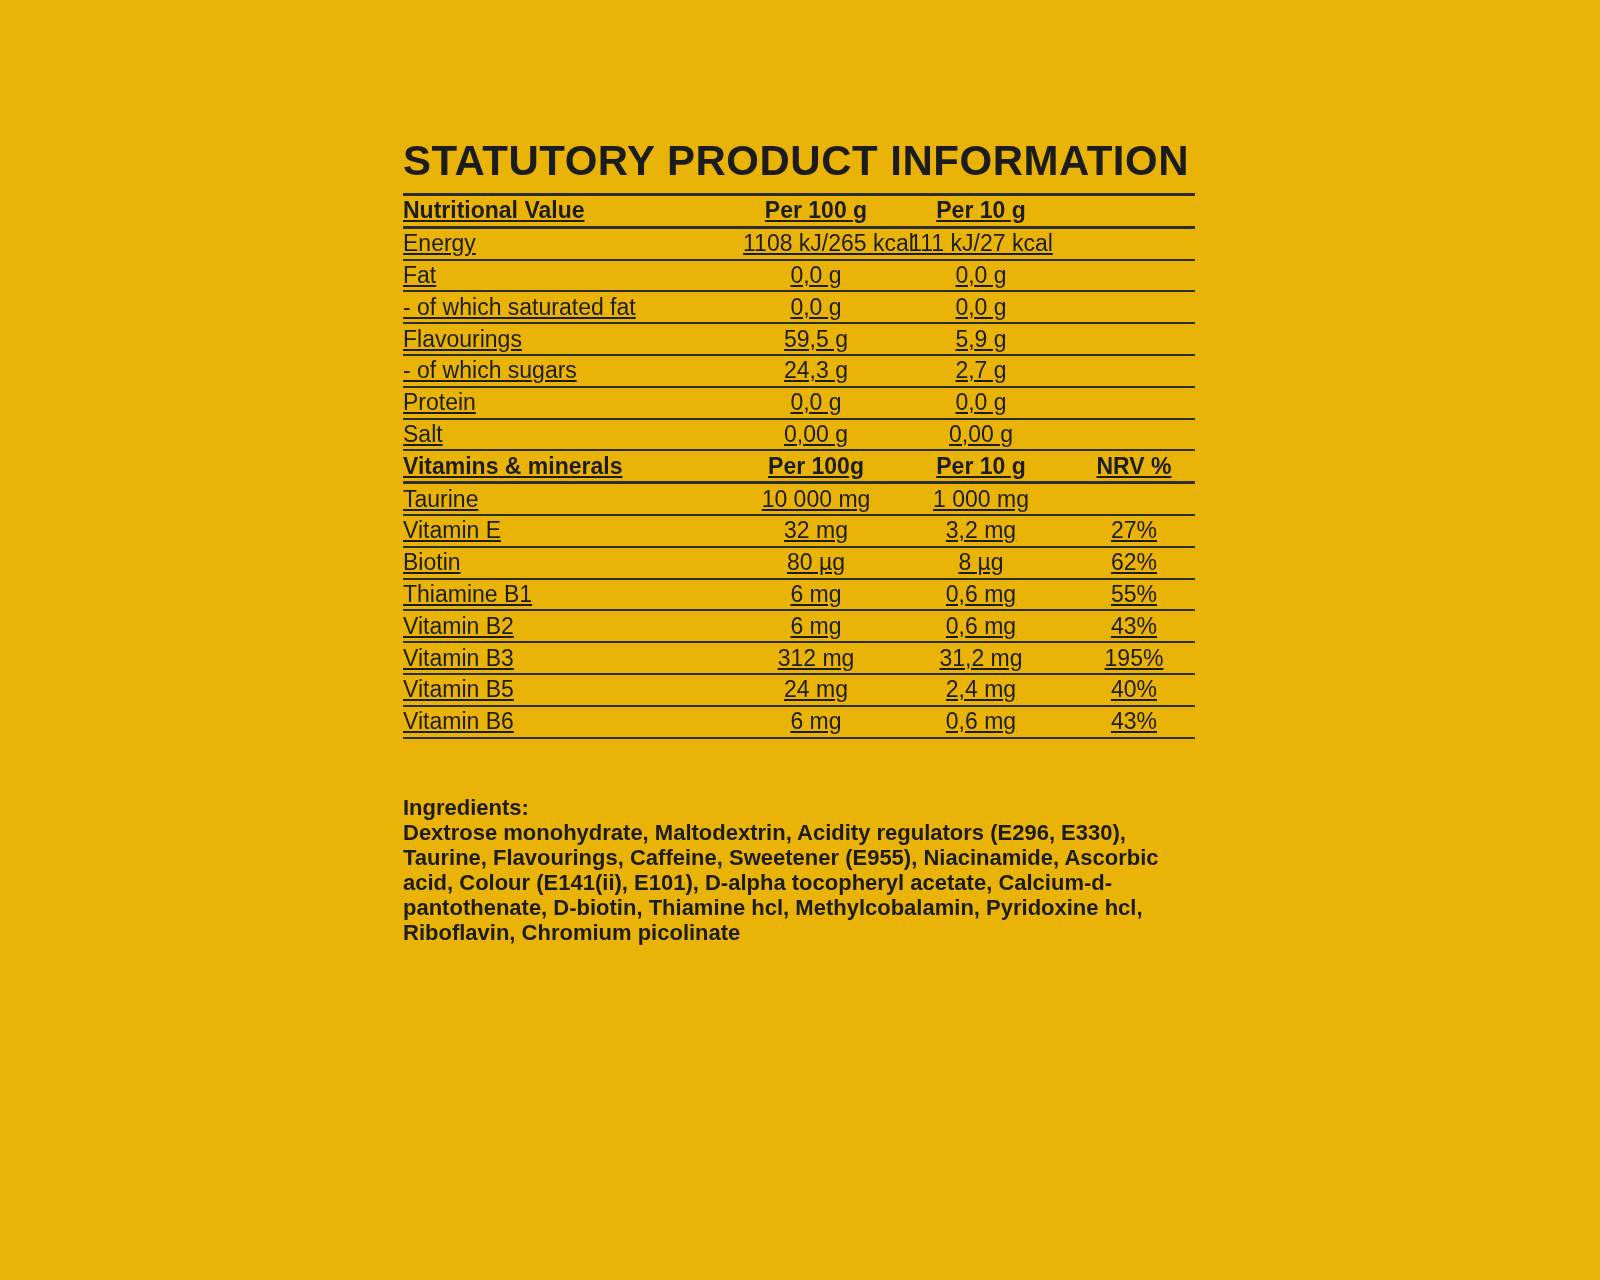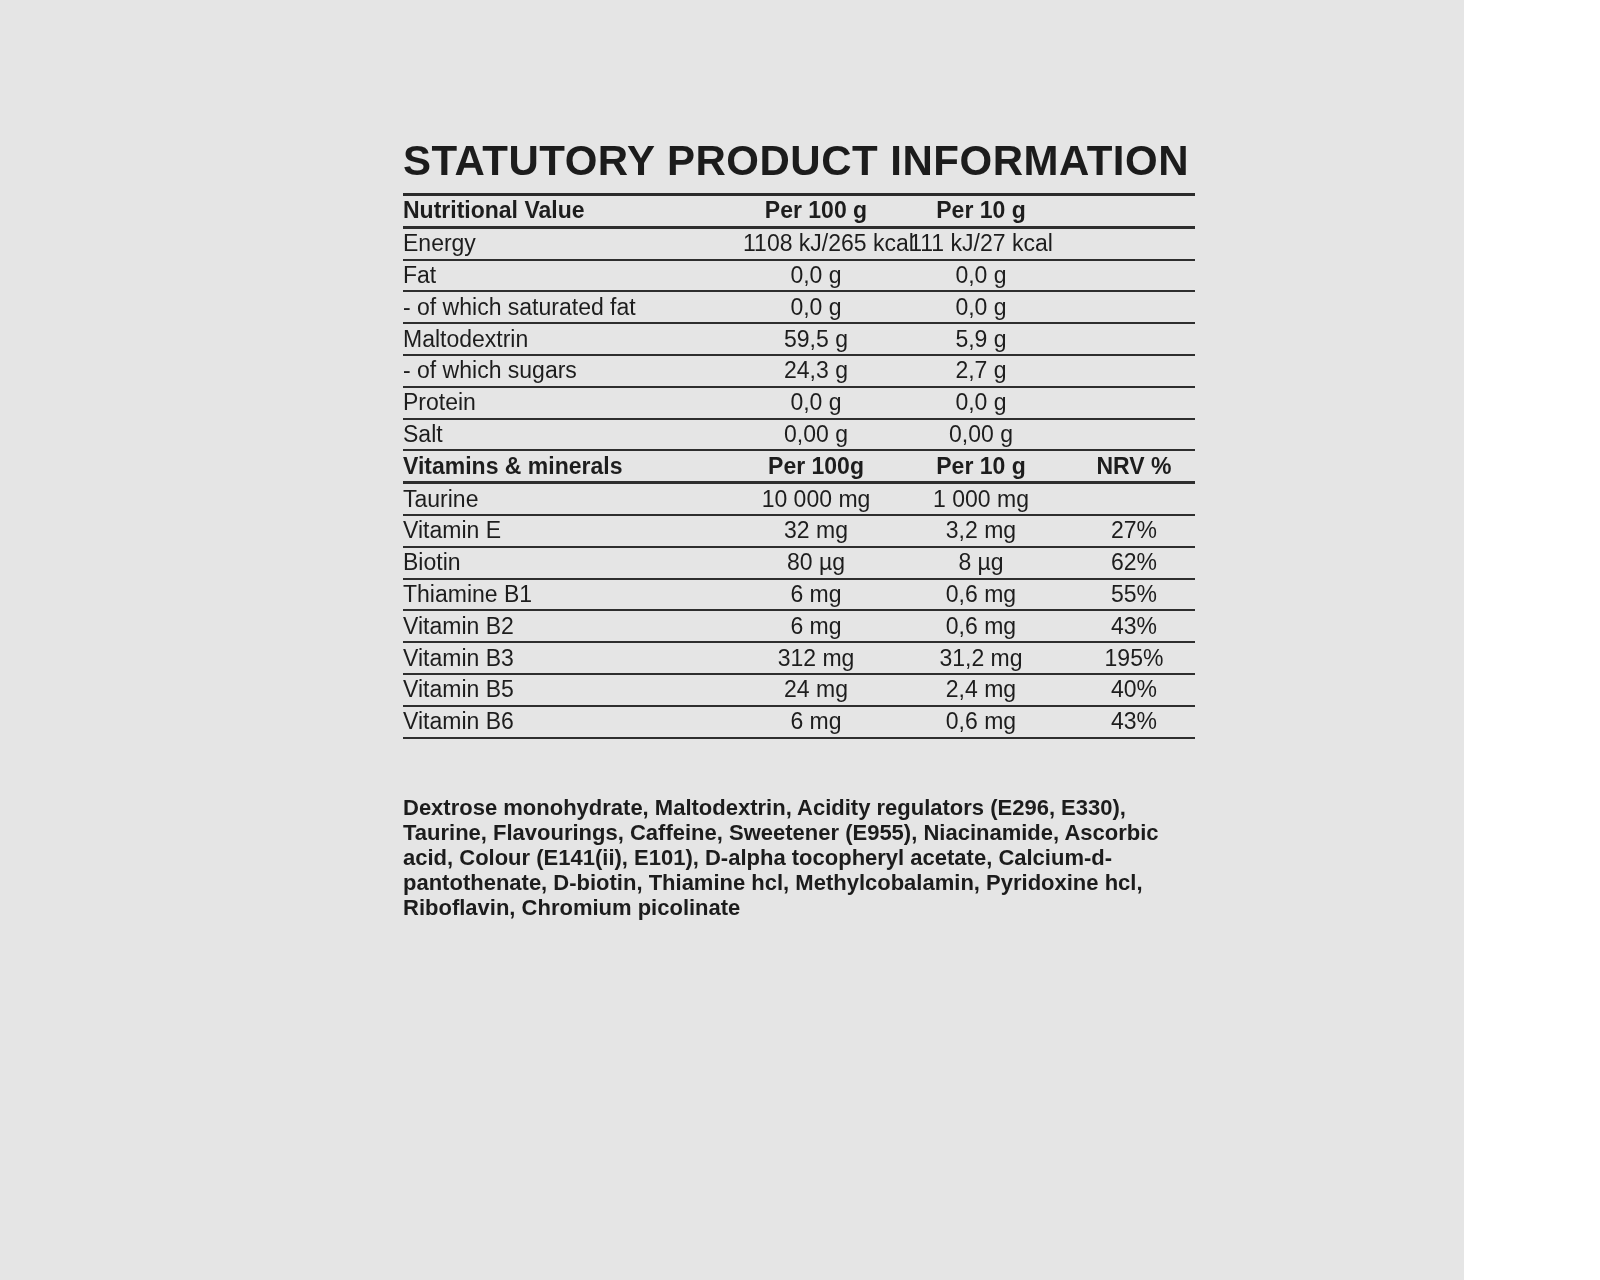--- a/index.html
+++ b/index.html
@@ -1,20 +1,20 @@
 <!DOCTYPE html>
 <html><head>
 <meta charset="utf-8">
 <style>
   html, body { margin: 0; padding: 0; background: #ffffff; }
   .canvas {
     position: relative;
-    width: 1464px;
+    width: 1600px;
     height: 1280px;
-    background: #e5e5e5;
+    background: #eab308;
     font-family: "Liberation Sans", sans-serif;
     color: #1d1d1d;
     overflow: hidden;
   }
   .sheet {
     position: absolute;
     left: 403px;
     top: 140px;
     width: 792px;
   }
@@ -31,20 +31,21 @@
     border-top: 3px solid #2b2b2b;
   }
   .row {
     display: grid;
     grid-template-columns: 340px 146px 184px 1fr;
     align-items: center;
     height: 29.8px;
     border-bottom: 2px solid #2e2e2e;
     font-size: 23px;
     line-height: 1;
+    text-decoration: underline;
   }
   .row.header {
     font-weight: bold;
     border-bottom-width: 3px;
   }
   .cell { white-space: nowrap; overflow: visible; }
   .cell.num { text-align: center; }
   .ingredients {
     margin-top: 56px;
     width: 792px;
@@ -83,21 +84,21 @@
         <div class="cell num">0,0 g</div>
         <div class="cell num"></div>
       </div>
       <div class="row">
         <div class="cell">- of which saturated fat</div>
         <div class="cell num">0,0 g</div>
         <div class="cell num">0,0 g</div>
         <div class="cell num"></div>
       </div>
       <div class="row">
-        <div class="cell">Maltodextrin</div>
+        <div class="cell">Flavourings</div>
         <div class="cell num">59,5 g</div>
         <div class="cell num">5,9 g</div>
         <div class="cell num"></div>
       </div>
       <div class="row">
         <div class="cell">- of which sugars</div>
         <div class="cell num">24,3 g</div>
         <div class="cell num">2,7 g</div>
         <div class="cell num"></div>
       </div>
@@ -166,17 +167,18 @@
       <div class="row">
         <div class="cell">Vitamin B6</div>
         <div class="cell num">6 mg</div>
         <div class="cell num">0,6 mg</div>
         <div class="cell num">43%</div>
       </div>
 
     </div>
 
     <div class="ingredients">
+      <div>Ingredients:</div>
       <div>Dextrose monohydrate, Maltodextrin, Acidity regulators (E296, E330), Taurine, Flavourings, Caffeine, Sweetener (E955), Niacinamide, Ascorbic acid, Colour (E141(ii), E101), D-alpha tocopheryl acetate, Calcium-d-pantothenate, D-biotin, Thiamine hcl, Methylcobalamin, Pyridoxine hcl, Riboflavin, Chromium picolinate</div>
     </div>
 
   </div>
 </div>
 
 </body></html>

